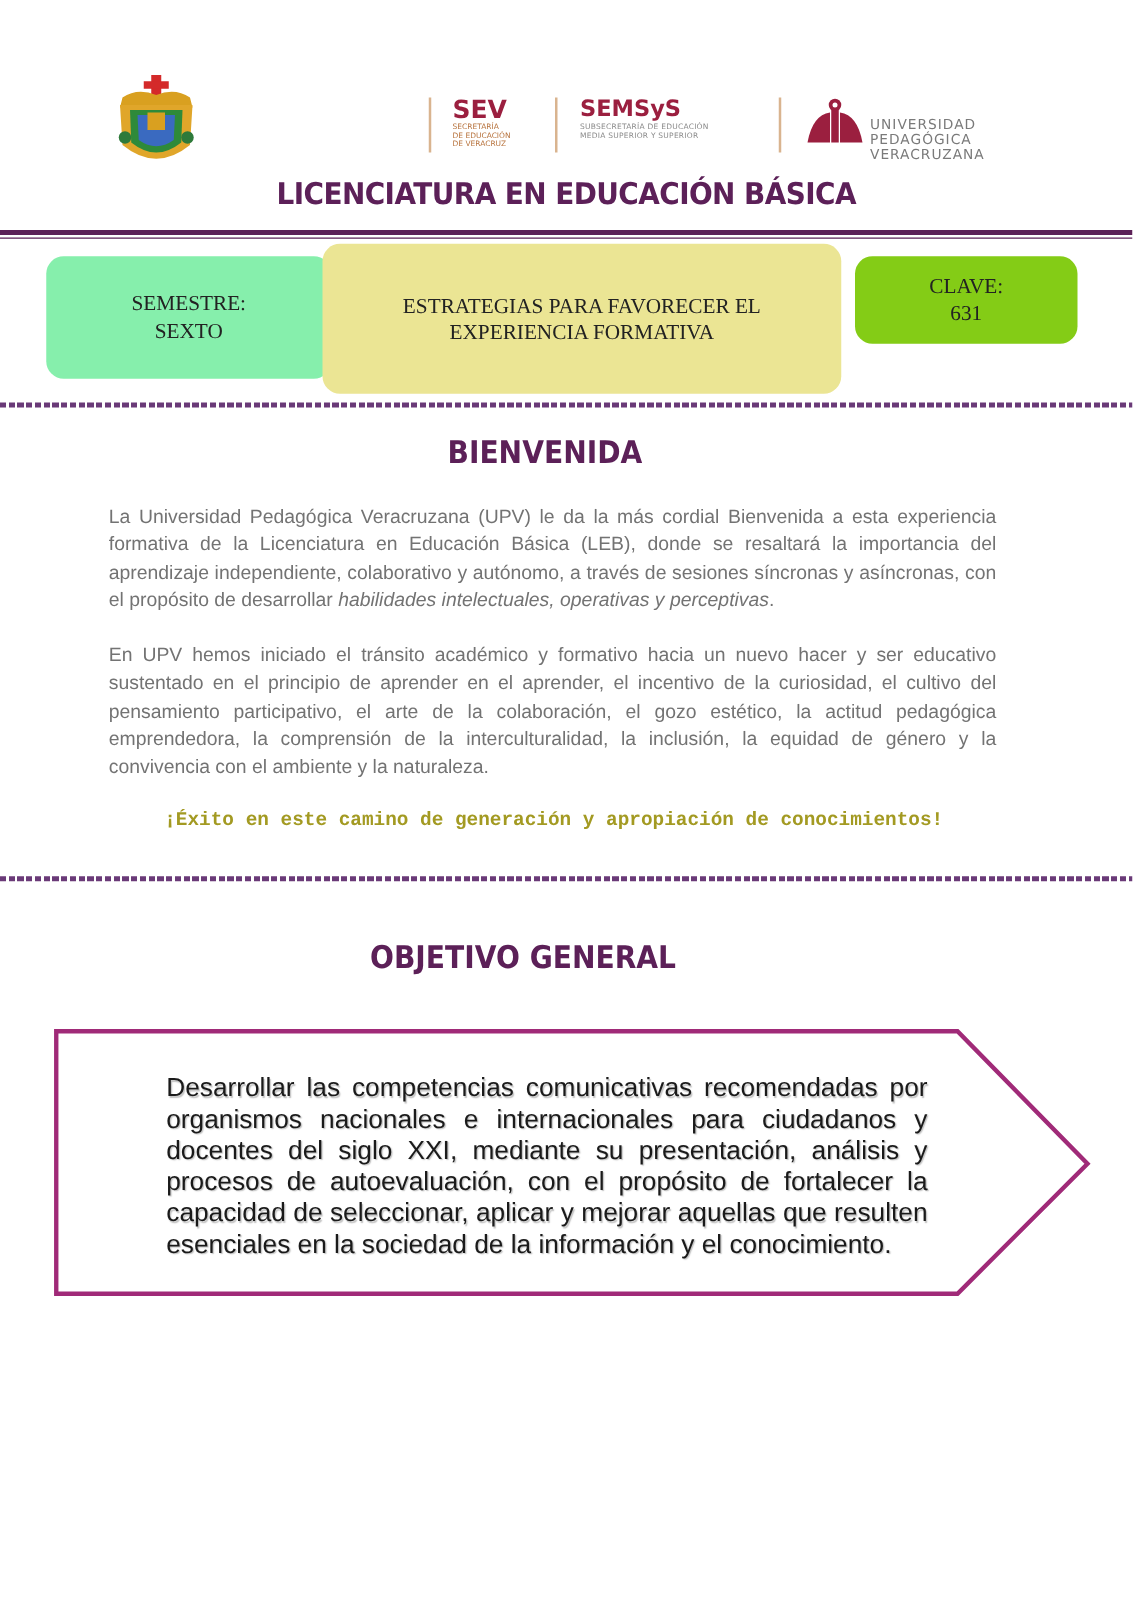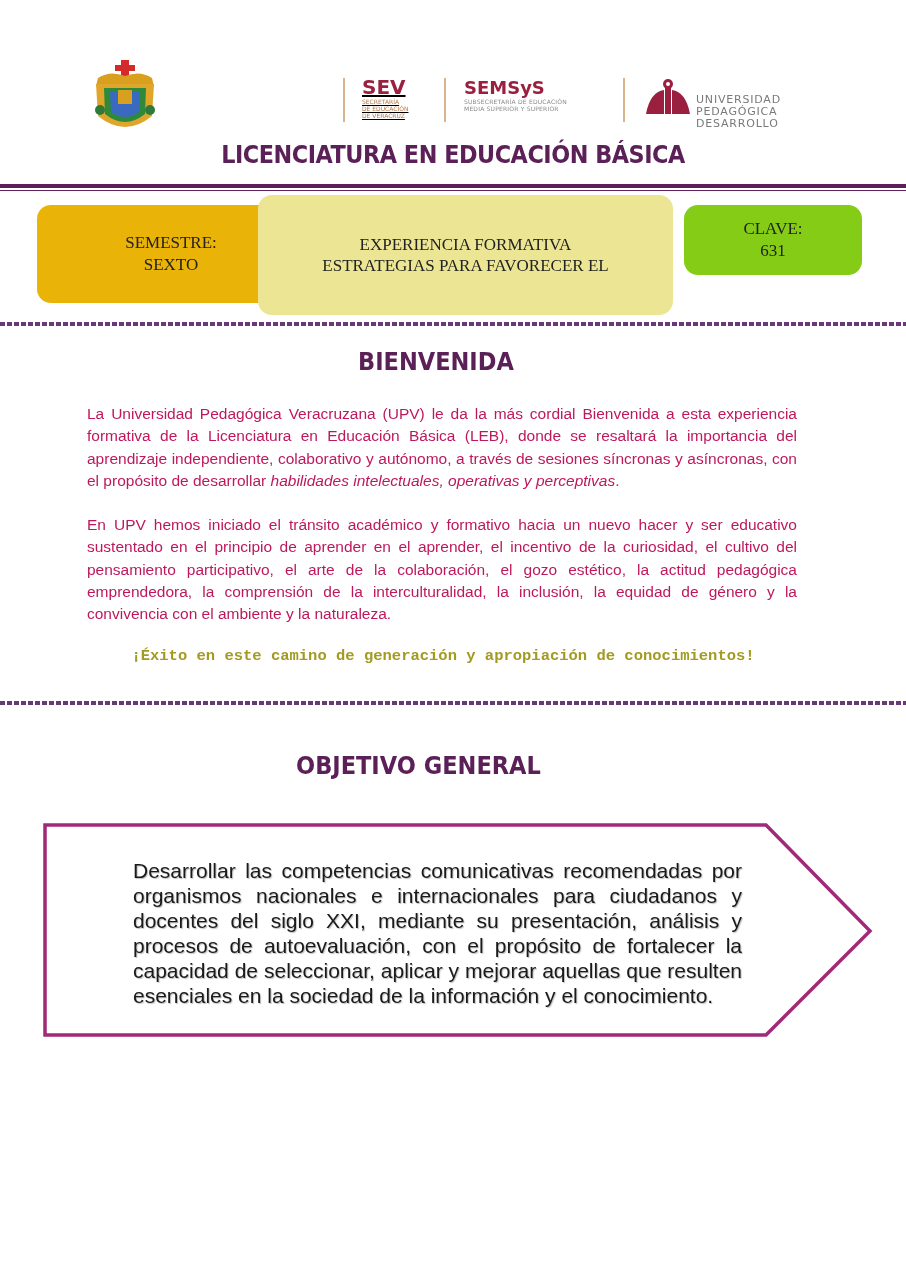--- a/index.html
+++ b/index.html
@@ -6,46 +6,46 @@
   body { width: 906px; height: 1280px; position: relative; overflow: hidden; font-family: "Liberation Sans", sans-serif; }
 
   
   .logos { position: absolute; top: 58px; left: 0; width: 906px; height: 84px; }
   .shield { position: absolute; left: 90px; top: 2px; width: 70px; height: 78px; }
   .gob { position: absolute; left: 182px; top: 18px; width: 142px; text-align: center; }
   .gob .small { font-family: "DejaVu Sans", sans-serif; font-weight: bold; font-size: 7.5px; color: #6b1f34; letter-spacing: 0.2px; }
   .gob .big { font-family: "DejaVu Sans", sans-serif; font-weight: bold; font-size: 20px; color: #8a1f3c; line-height: 22px; letter-spacing: 0.5px; }
   .gob .years { font-family: "DejaVu Sans", sans-serif; font-weight: bold; font-size: 12px; color: #5a3a2a; line-height: 14px; }
   .vsep { position: absolute; top: 20px; width: 2px; height: 44px; background: #d9b48f; }
-  .sev { position: absolute; left: 362px; top: 18px; text-decoration: underline; }
+  .sev { position: absolute; left: 362px; top: 18px; }
   .sev .big { font-family: "DejaVu Sans", sans-serif; font-weight: bold; font-size: 20px; color: #9b1f3f; line-height: 22px; }
   .sev .small { font-family: "DejaVu Sans", sans-serif; font-size: 6px; color: #b8743f; line-height: 7px; }
   .semsys { position: absolute; left: 464px; top: 20px; }
   .semsys .big { font-family: "DejaVu Sans", sans-serif; font-weight: bold; font-size: 18px; color: #9b1f3f; line-height: 20px; }
   .semsys .small { font-family: "DejaVu Sans", sans-serif; font-size: 6px; color: #8a8a8a; line-height: 7px; letter-spacing: 0.2px; }
   .upv-mark { position: absolute; left: 644px; top: 20px; width: 48px; height: 40px; }
   .upv-text { position: absolute; left: 696px; top: 36px; font-family: "DejaVu Sans", sans-serif; font-size: 11px; color: #7a7a7a; line-height: 12px; letter-spacing: 0.8px; }
 
   
   .title { position: absolute; top: 141px; left: 0; width: 906px; text-align: center; font-family: "DejaVu Sans", sans-serif; font-weight: bold; font-size: 24px; color: #5c2058; letter-spacing: -0.5px; transform: scaleX(0.93); }
   .double-rule { position: absolute; left: 0; top: 184px; width: 906px; height: 4px; background: #5c2058; }
   .double-rule2 { position: absolute; left: 0; top: 190px; width: 906px; height: 1px; background: #5c2058; }
 
   
   .box { position: absolute; border-radius: 14px; display: flex; align-items: center; justify-content: center; text-align: center; font-family: "Liberation Serif", serif; font-size: 17px; color: #222; line-height: 22px; }
-  .box-sem { left: 37px; top: 205px; width: 228px; height: 98px; background: #eab308; padding-left: 20px; }
+  .box-sem { left: 37px; top: 205px; width: 228px; height: 98px; background: #86efac; }
   .box-exp { left: 258px; top: 195px; width: 415px; height: 120px; background: #ebe594; line-height: 21px; }
   .box-clave { left: 684px; top: 205px; width: 178px; height: 70px; background: #84cc16; }
 
   .dots { position: absolute; left: 0; width: 906px; height: 4px;
           background-image: repeating-linear-gradient(to right, #6a3a78 0px, #6a3a78 5px, transparent 5px, transparent 7px); }
 
   
   .h2 { position: absolute; font-family: "DejaVu Sans", sans-serif; font-weight: bold; font-size: 25px; color: #5c2058; transform: scaleX(0.9); transform-origin: left center; }
-  .para { position: absolute; left: 87px; width: 710px; font-family: "Liberation Sans", sans-serif; font-size: 15.5px; line-height: 22.3px; color: #be185d; text-align: justify; }
+  .para { position: absolute; left: 87px; width: 710px; font-family: "Liberation Sans", sans-serif; font-size: 15.5px; line-height: 22.3px; color: #737373; text-align: justify; }
   .para .it { font-style: italic; }
   .exito { position: absolute; top: 647px; left: 0; width: 886px; text-align: center; font-family: Liberation Mono, monospace; font-weight: bold; font-size: 15.5px; color: #a39a22; }
 
   
   .arrow-svg { position: absolute; left: 40px; top: 820px; width: 840px; height: 222px; }
   .obj-text { position: absolute; left: 133px; top: 858px; width: 609px; font-family: "Liberation Sans", sans-serif; font-size: 21px; line-height: 25px; color: #1a1a1a; text-align: justify; text-shadow: 1px 1px 1px rgba(0,0,0,0.25); }
 </style>
 </head>
 <body>
 
@@ -78,38 +78,38 @@
   <svg class="upv-mark" viewBox="0 0 48 40">
     <path d="M2 36 Q6 14 20 12 L20 36 Z" fill="#9b1f3f"></path>
     <path d="M46 36 Q42 14 28 12 L28 36 Z" fill="#9b1f3f"></path>
     <rect x="21" y="2" width="6" height="34" fill="#9b1f3f"></rect>
     <circle cx="24" cy="6" r="5" fill="#9b1f3f"></circle>
     <circle cx="24" cy="6" r="2" fill="#ffffff"></circle>
   </svg>
   <div class="upv-text">
     <div>UNIVERSIDAD</div>
     <div>PEDAGÓGICA</div>
-    <div>DESARROLLO</div>
+    <div>VERACRUZANA</div>
   </div>
 </div>
 
 <div class="title">LICENCIATURA EN EDUCACIÓN BÁSICA</div>
 <div class="double-rule"></div>
 <div class="double-rule2"></div>
 
 <div class="box box-sem">
   <div>
     <div>SEMESTRE:</div>
     <div>SEXTO</div>
   </div>
 </div>
 <div class="box box-exp">
   <div>
+    <div>ESTRATEGIAS PARA FAVORECER EL</div>
     <div>EXPERIENCIA FORMATIVA</div>
-    <div>ESTRATEGIAS PARA FAVORECER EL</div>
   </div>
 </div>
 <div class="box box-clave">
   <div>
     <div>CLAVE:</div>
     <div>631</div>
   </div>
 </div>
 
 <div class="dots" style="top:322px"></div>

